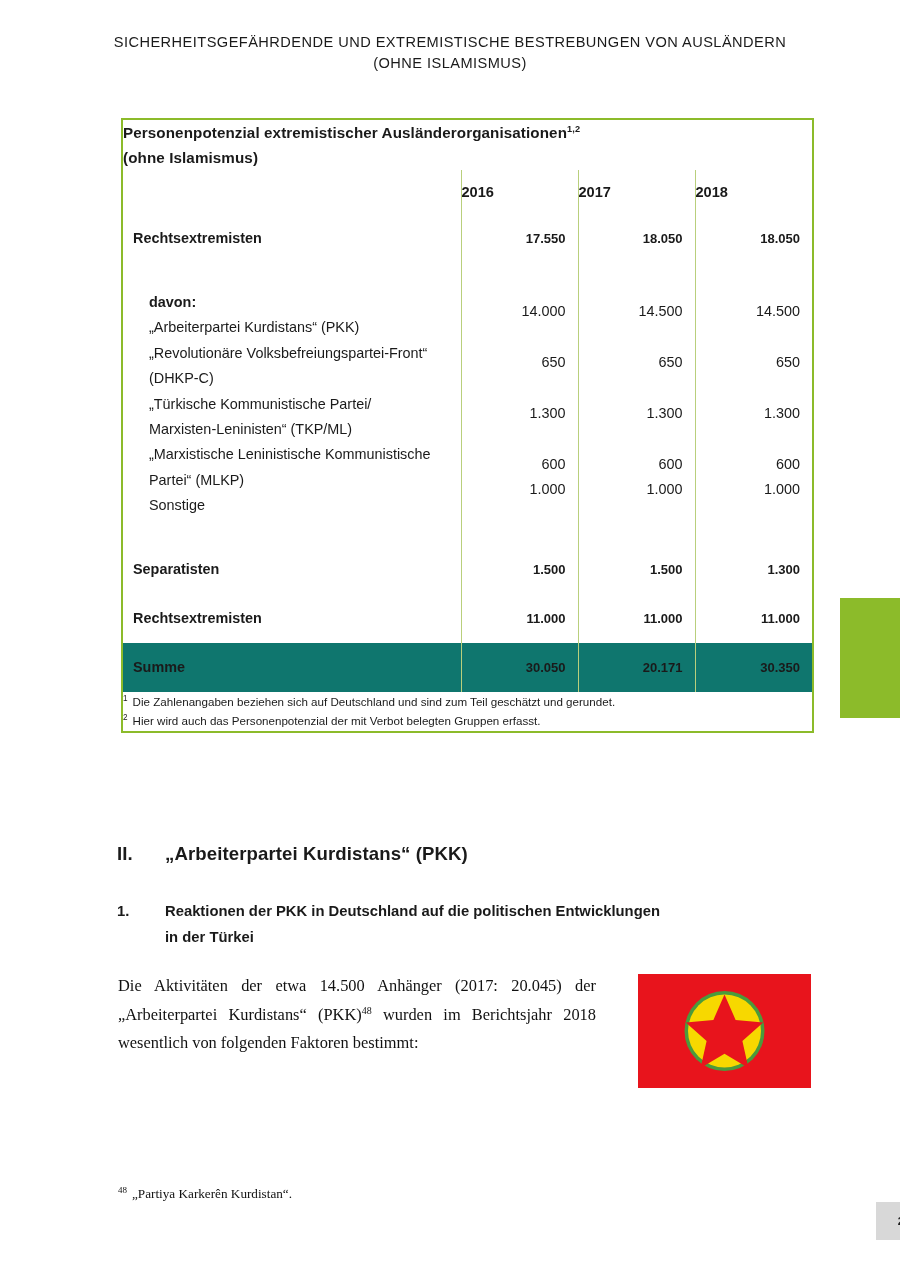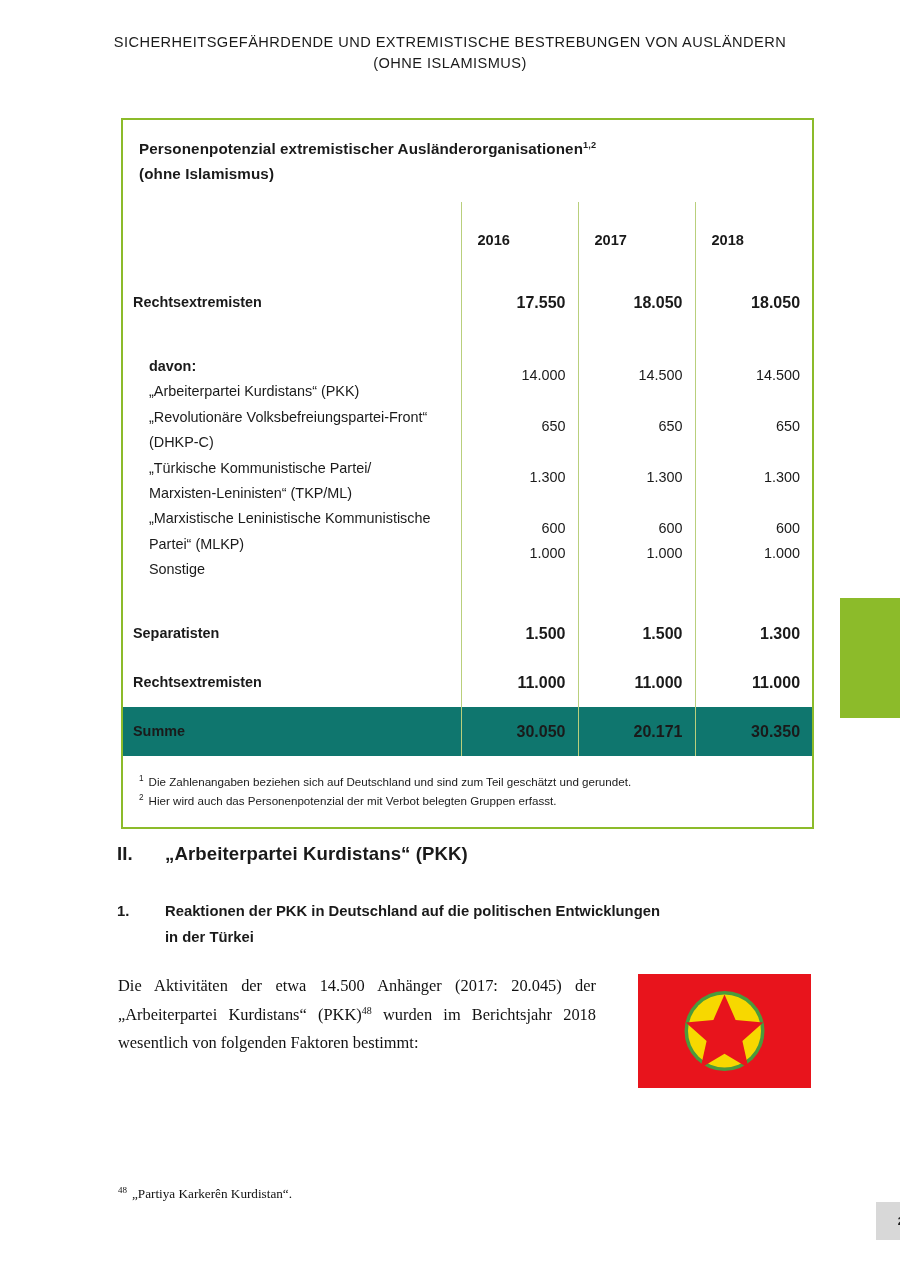--- a/index.html
+++ b/index.html
@@ -55,21 +55,21 @@
   table.stats {
     border-collapse: collapse;
     width: 100%;
     table-layout: fixed;
   }
   table.stats col.c-label { width: 338px; }
   table.stats col.c-year  { width: 117px; }
 
   table.stats td {
     vertical-align: top;
-    padding: 16px;
+    padding: 0;
     border: 0;
   }
 
   
   .row-title td {
     padding: 14px 0 13px 10px;
     font-size: 15.2px;
     font-weight: bold;
     line-height: 25px;
     letter-spacing: 0.1px;
@@ -102,21 +102,21 @@
   }
   .drow td.lbl {
     padding: 12px 10px 12px 10px;
     font-size: 14.4px;
     line-height: 25px;
   }
   .drow td.val {
     border-left: 1.5px solid #b9cf7c;
     text-align: right;
     padding: 12px 12px 12px 0;
-    font-size: 16px;
+    font-size: 13px;
     line-height: 25px;
     vertical-align: middle;
   }
   .drow.bold td.lbl,
   .drow.bold td.val { font-weight: bold; }
 
   
   .row-davon td { border-top: 1.5px solid #b9cf7c; }
   .row-davon td.lbl { padding: 11px 10px 10px 10px; }
   .row-davon td.val { border-left: 1.5px solid #b9cf7c; padding: 11px 12px 10px 0; }

